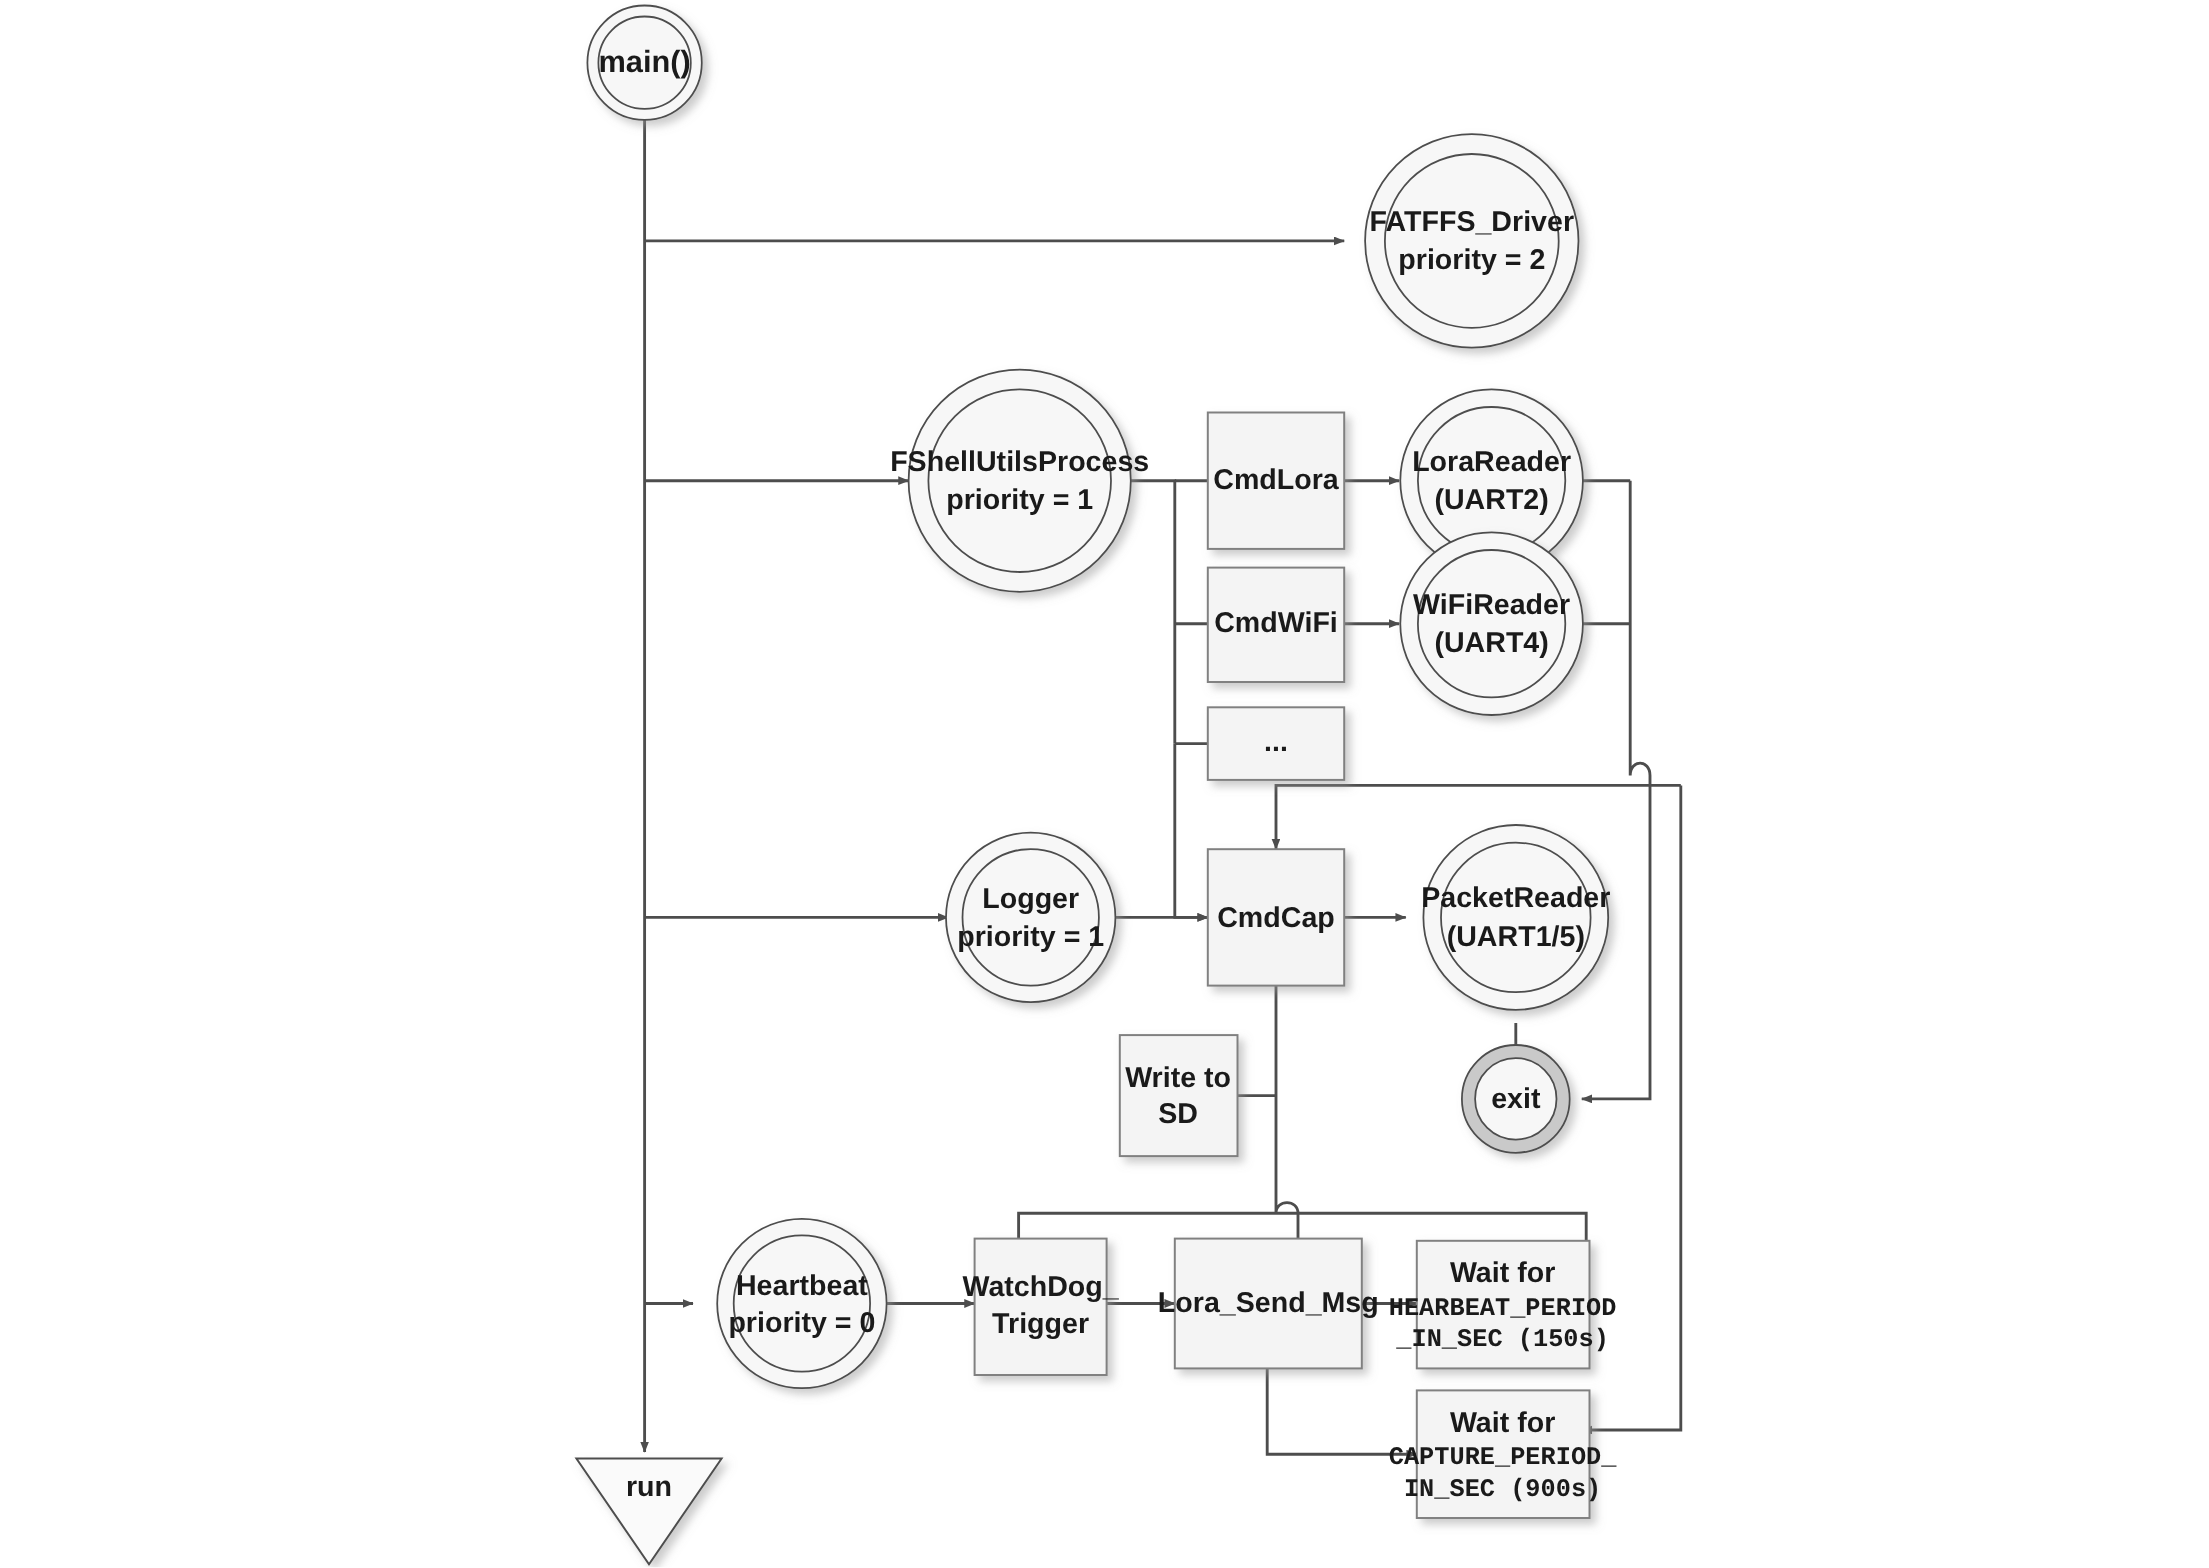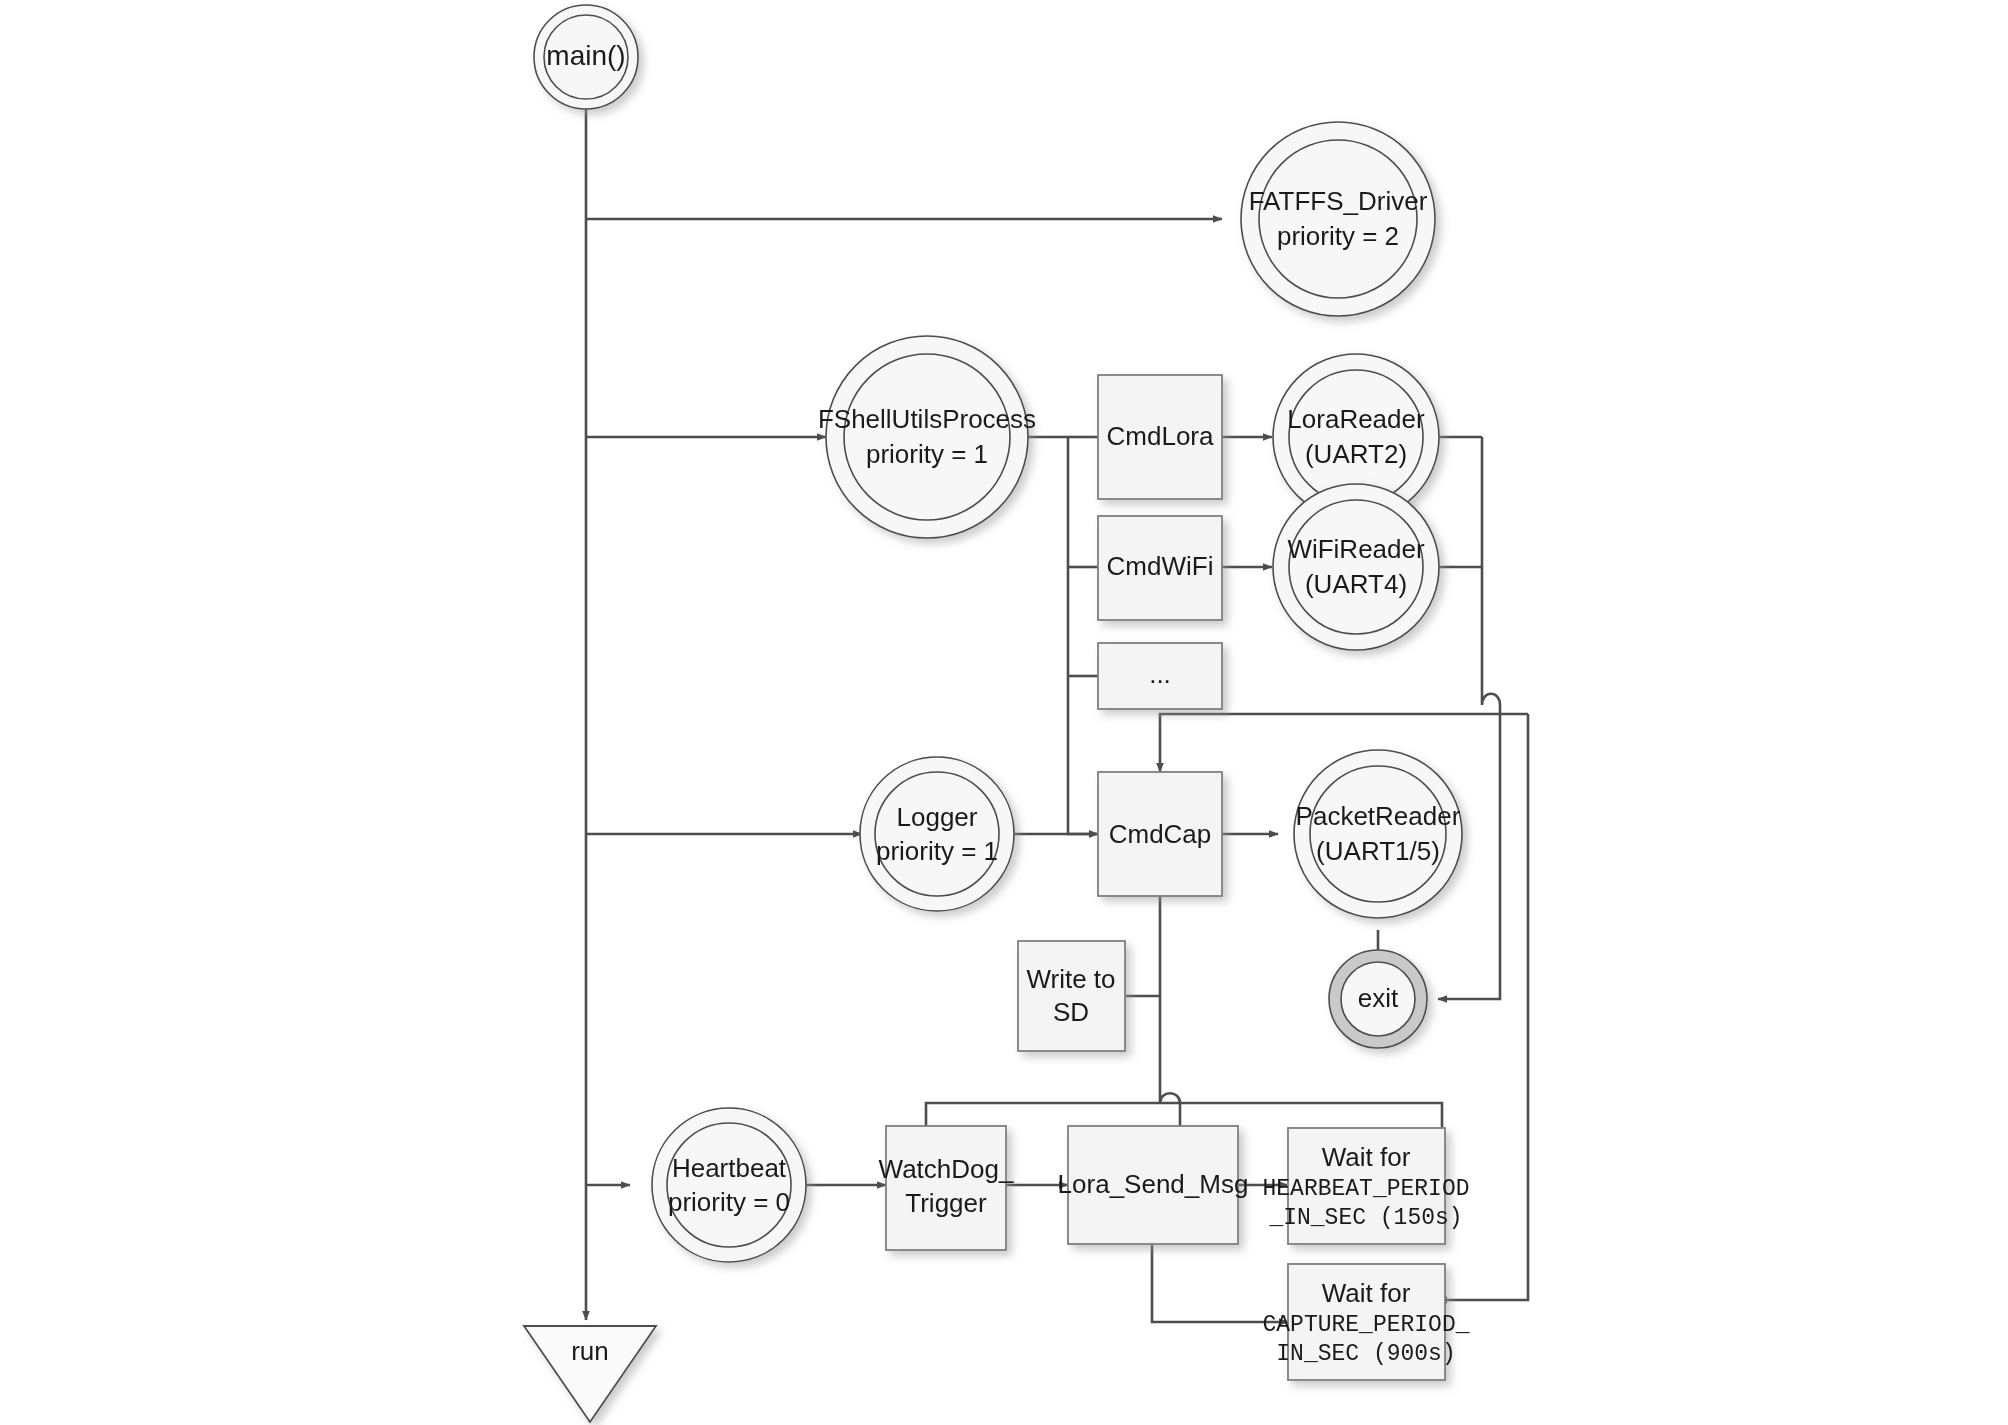--- a/index.html
+++ b/index.html
@@ -1,17 +1,17 @@
 <!DOCTYPE html>
 <html><head>
 <meta charset="utf-8">
 <style>
   html,body{margin:0;padding:0;background:#ffffff;}
   body{font-family:"Liberation Sans", sans-serif;}
-  #stage{position:relative;width:2008px;height:1425px;background:#ffffff;overflow:hidden;}
+  #stage{position:relative;width:2008px;height:1425px;background:#ffffff;overflow:hidden;font-weight:bold;}
   svg#diagram{position:absolute;left:0;top:0;width:2008px;height:1425px;}
   .nodelabel{font-family:"Liberation Sans", sans-serif;fill:#1a1a1a;text-anchor:middle;dominant-baseline:middle;}
   .t28{font-size:28px;}
   .t26{font-size:26px;}
   .t22{font-family:"Liberation Mono", monospace;font-size:23px;}
   .outer-ring{fill:#f7f7f7;stroke:#4d4d4d;stroke-width:1.6;}
   .inner-ring{fill:#f7f7f7;stroke:#4d4d4d;stroke-width:1.6;}
   .exit-ring{fill:#c9c9c9;stroke:#4d4d4d;stroke-width:1.6;}
   .exit-inner{fill:#f7f7f7;stroke:#4d4d4d;stroke-width:1.6;}
   .boxshape{fill:#f4f4f4;stroke:#808080;stroke-width:1.8;}

